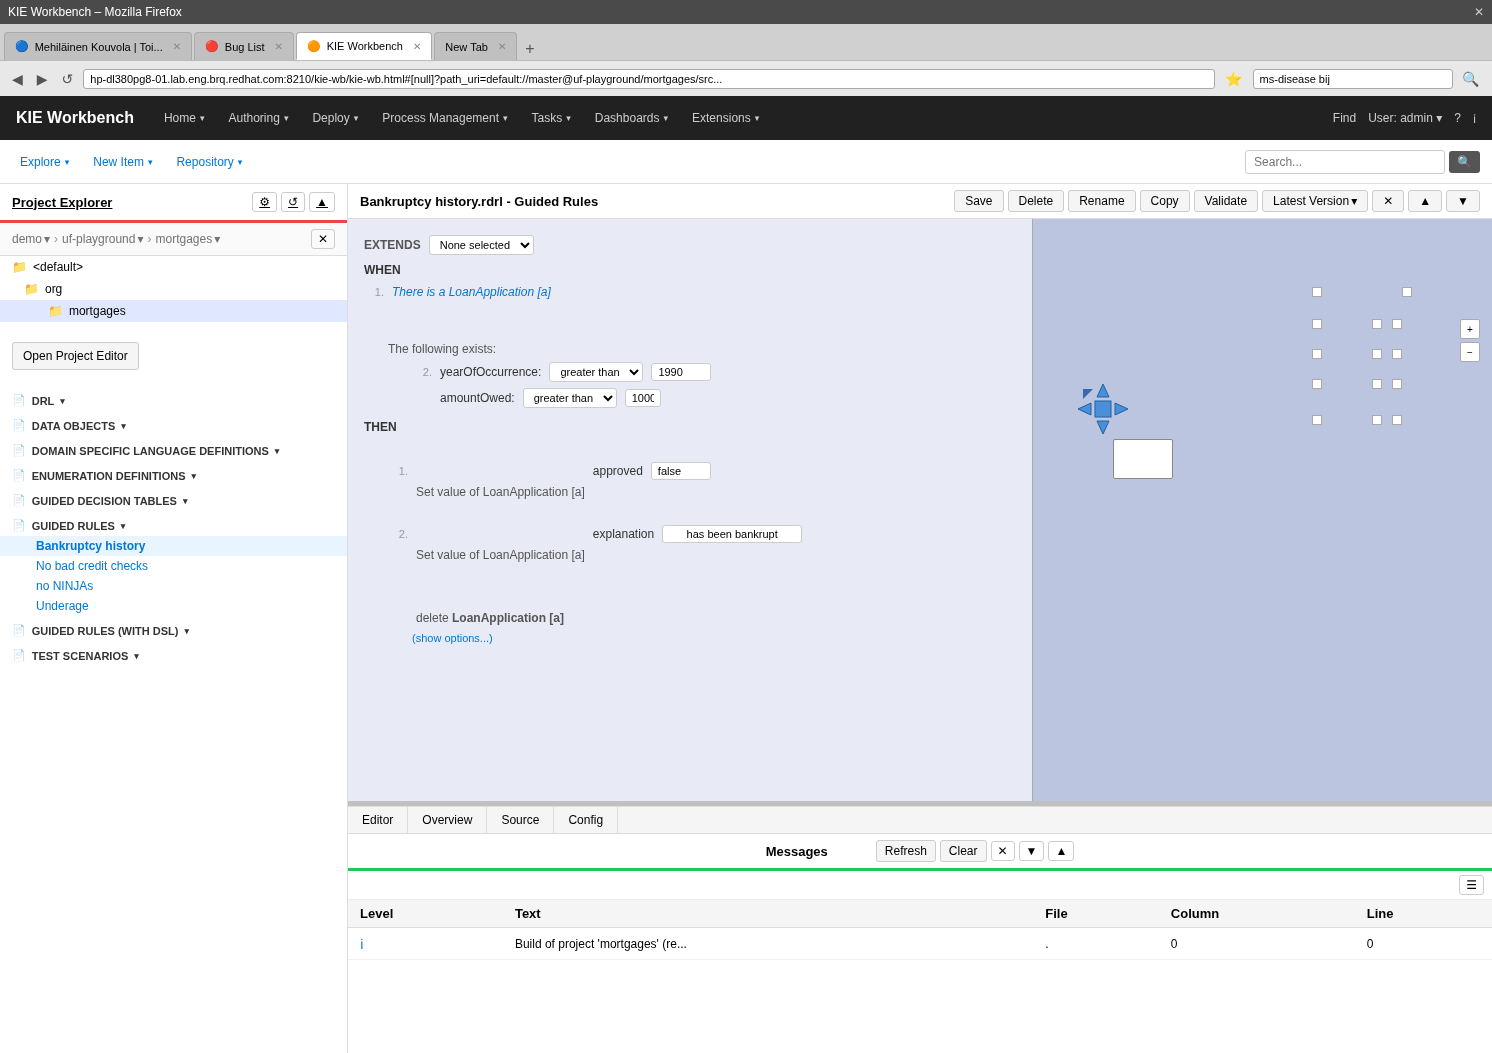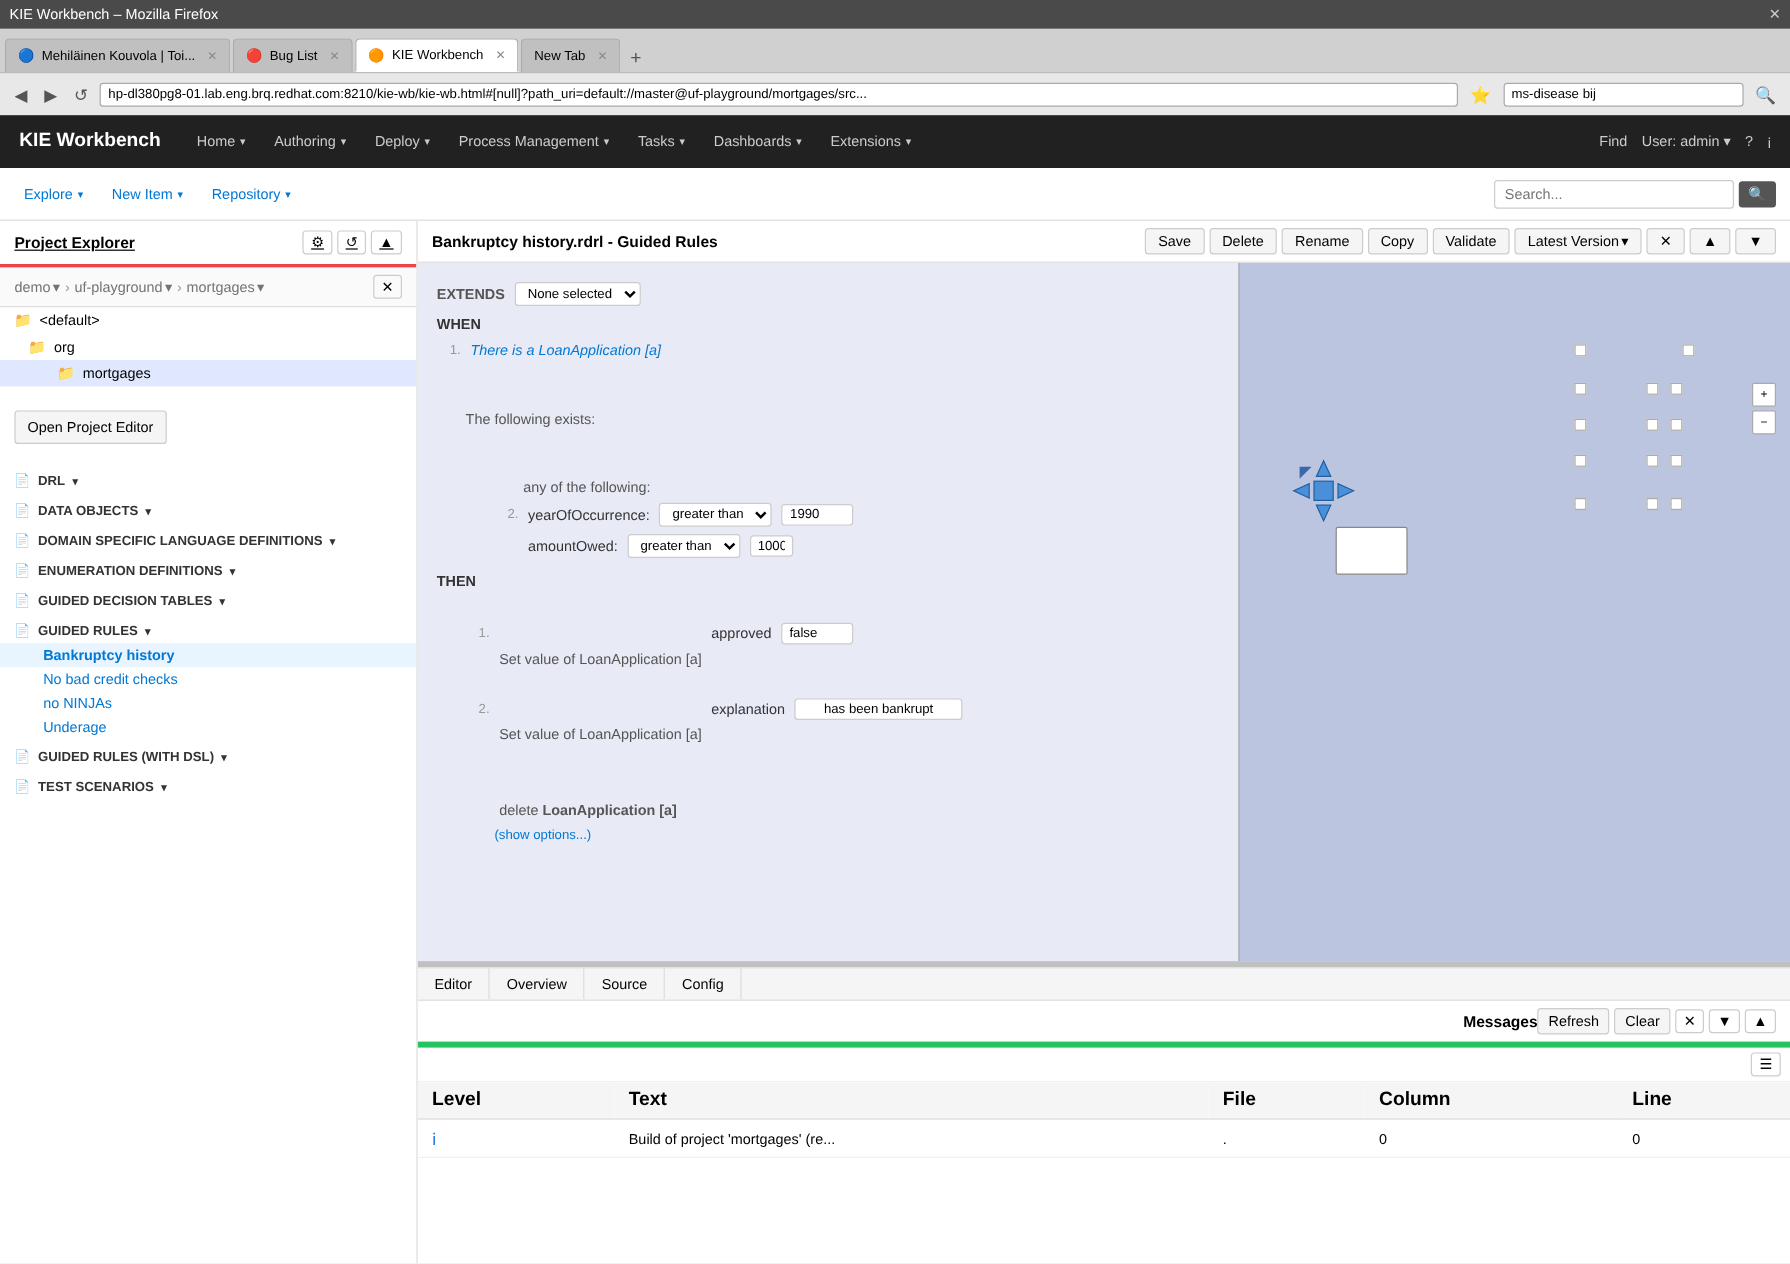--- a/index.html
+++ b/index.html
@@ -98,27 +98,27 @@
     .diagram-inner { flex: 1; display: flex; align-items: center; justify-content: center; position: relative; }
     .diagram-btn { background: #fff; border: 1px solid #aaa; width: 20px; height: 20px; cursor: pointer; font-size: 10px; display: flex; align-items: center; justify-content: center; border-radius: 2px; }
     .move-cursor { position: absolute; }
 
     
     .rule-tabs { display: flex; gap: 0; border-top: 1px solid #ddd; background: #f5f5f5; }
     .rule-tab { padding: 6px 14px; font-size: 12px; cursor: pointer; border-right: 1px solid #ddd; }
 
     
     .messages-panel { background: #fff; border-top: 1px solid #ddd; display: flex; flex-direction: column; height: 220px; }
-    .messages-header { display: flex; align-items: center; justify-content: flex-end; padding: 6px 12px; border-bottom: 5px solid #22c55e; }
+    .messages-header { display: flex; align-items: center; justify-content: center; padding: 6px 12px; border-bottom: 3px solid #22c55e; gap: 48px; }
     .messages-title { font-size: 13px; font-weight: bold; }
     .messages-actions { display: flex; gap: 4px; align-items: center; }
     .messages-btn { border: 1px solid #ccc; background: #f5f5f5; padding: 3px 8px; border-radius: 3px; cursor: pointer; font-size: 12px; }
     .messages-icon-btn { background: none; border: 1px solid #ccc; border-radius: 3px; padding: 2px 6px; cursor: pointer; font-size: 12px; }
     .messages-table { width: 100%; border-collapse: collapse; font-size: 12px; }
-    .messages-table th { background: #f5f5f5; border-bottom: 1px solid #ddd; padding: 6px 12px; text-align: left; font-size: 16px; font-weight: bold; margin-top: 12px; }
+    .messages-table th { background: #f5f5f5; border-bottom: 1px solid #ddd; padding: 6px 12px; text-align: left; font-size: 13px; font-weight: bold; margin-top: 12px; }
     .messages-table td { padding: 6px 12px; border-bottom: 1px solid #f0f0f0; }
     .info-icon { color: #1976D2; font-size: 14px; }
     .messages-toolbar { display: flex; justify-content: flex-end; padding: 4px 8px; border-bottom: 1px solid #eee; }
     .list-view-btn { background: none; border: 1px solid #ccc; border-radius: 3px; padding: 2px 6px; cursor: pointer; font-size: 12px; }
     .version-btn { display: flex; align-items: center; gap: 2px; }
   </style>
 </head>
 <body>
 
 <div class="browser-chrome">
@@ -361,21 +361,20 @@
             </div>
 
             <div class="rule-section-label">WHEN</div>
 
             <div style="margin-bottom: 6px;">
               <div class="rule-row">
                 <span class="rule-num">1.</span>
                 <span class="rule-link">There is a LoanApplication [a]</span>
               </div>
               <div class="rule-indent1 rule-text">The following exists:</div>
-              <div class="rule-indent3 rule-text">any of the following:</div>
             </div>
 
             <div class="rule-row rule-indent2">
               <span class="rule-num">2.</span>
               <span class="rule-field">yearOfOccurrence:</span>
               <select class="rule-select">
                 <option>greater than</option>
               </select>
               <input class="rule-input" style="width: 60px;" value="1990">
             </div>

